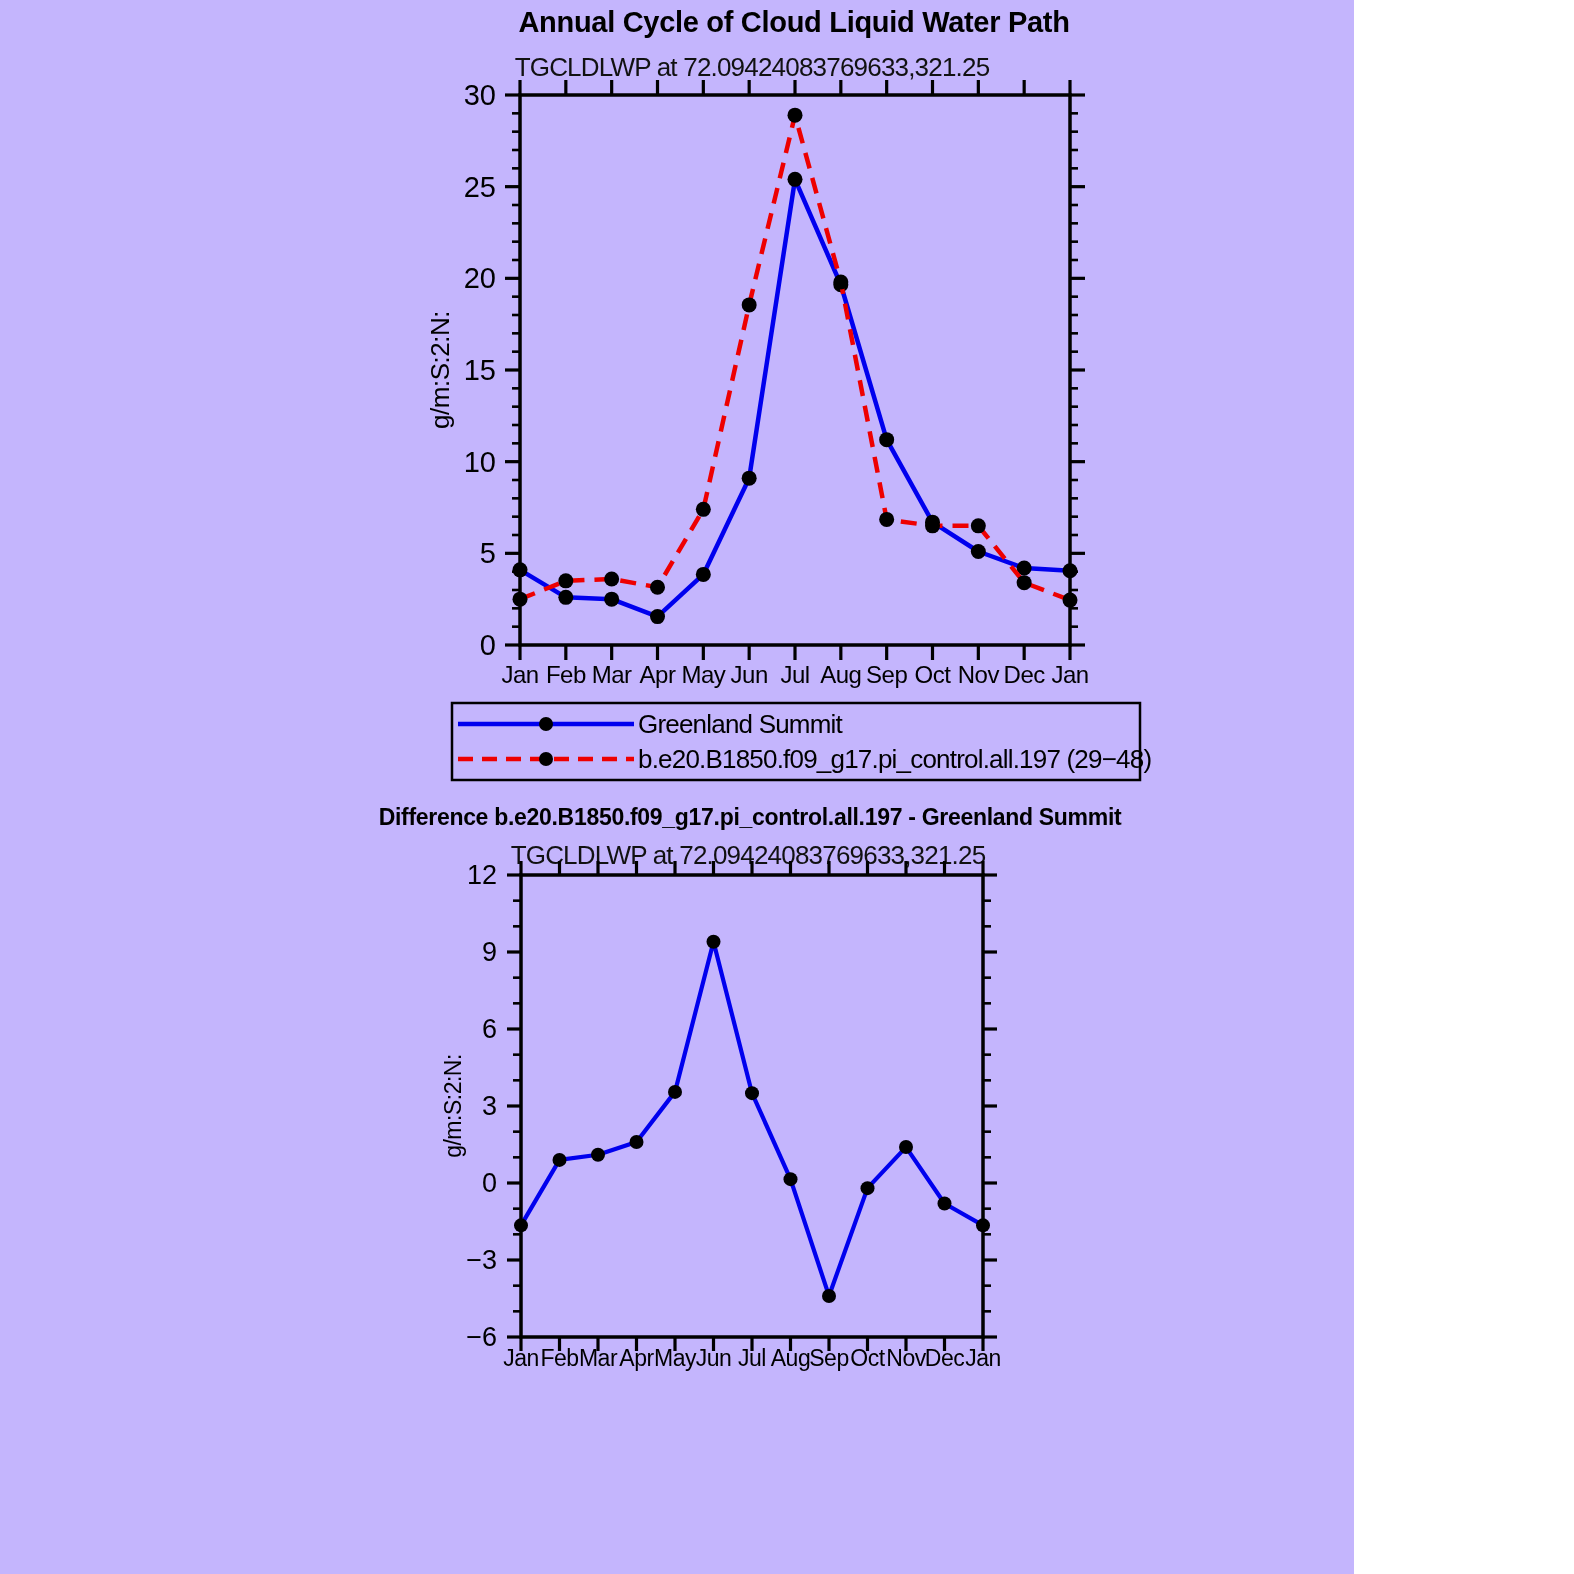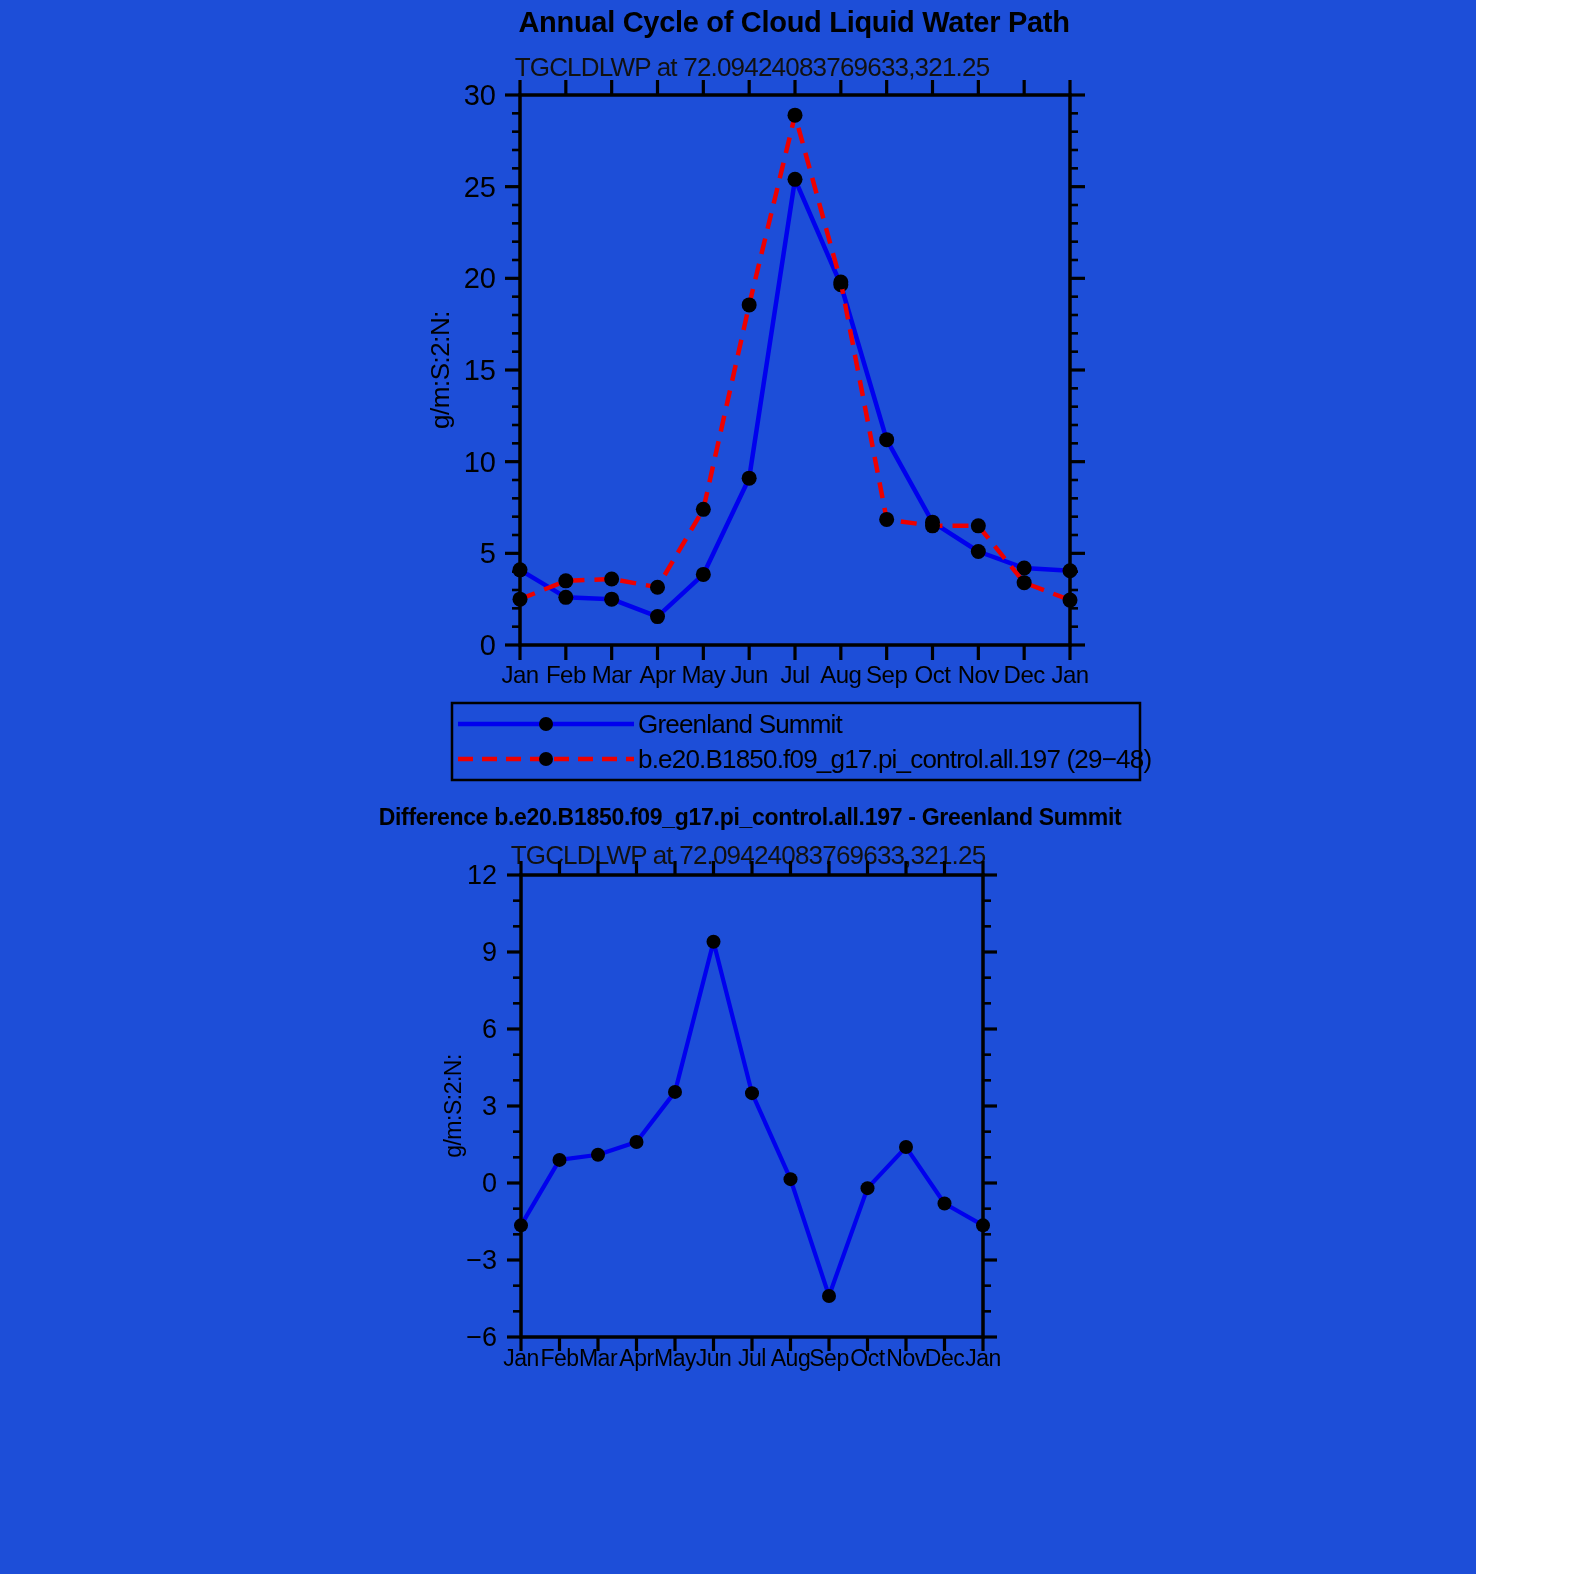--- a/index.html
+++ b/index.html
@@ -1,16 +1,16 @@
 <!DOCTYPE html>
 <html><head>
 <meta charset="utf-8">
 <style>
   html,body{margin:0;padding:0;background:#ffffff;}
-  #canvas{position:relative;width:1476px;height:1574px;background:#1d4ed8;overflow:hidden;}
+  #canvas{position:relative;width:1354px;height:1574px;background:#c4b5fd;overflow:hidden;}
   svg{position:absolute;left:0;top:0;}
   svg text{font-family:"Liberation Sans","DejaVu Sans",sans-serif;fill:#000000;}
   .title1{font-size:29px;font-weight:bold;text-anchor:middle;letter-spacing:-0.3px;}
   .title2{font-size:23px;font-weight:bold;text-anchor:middle;letter-spacing:-0.3px;}
   .subtitle{font-size:26px;text-anchor:middle;letter-spacing:-0.8px;fill:#111111;}
   .ylab1{font-size:26px;text-anchor:middle;letter-spacing:-0.5px;}
   .ylab2{font-size:23px;text-anchor:middle;letter-spacing:-0.5px;}
   .legend-text{font-size:26px;letter-spacing:-0.8px;}
 </style>
 </head>

